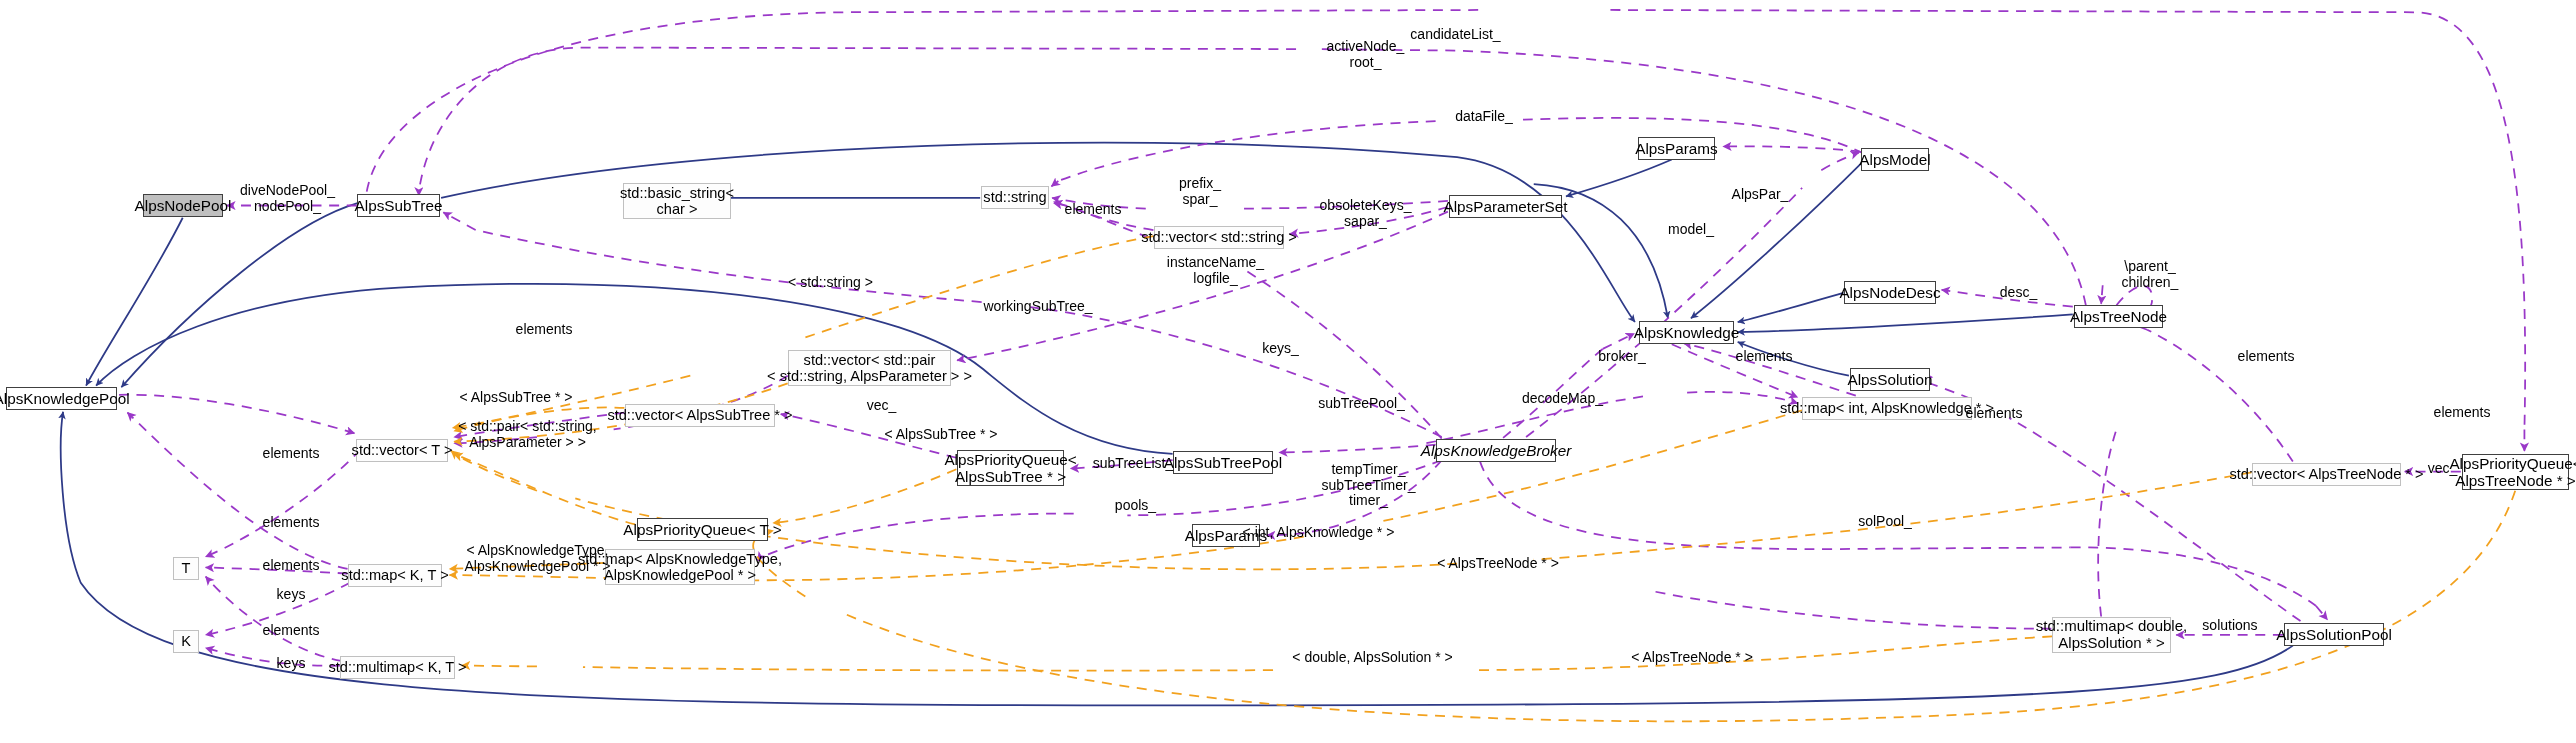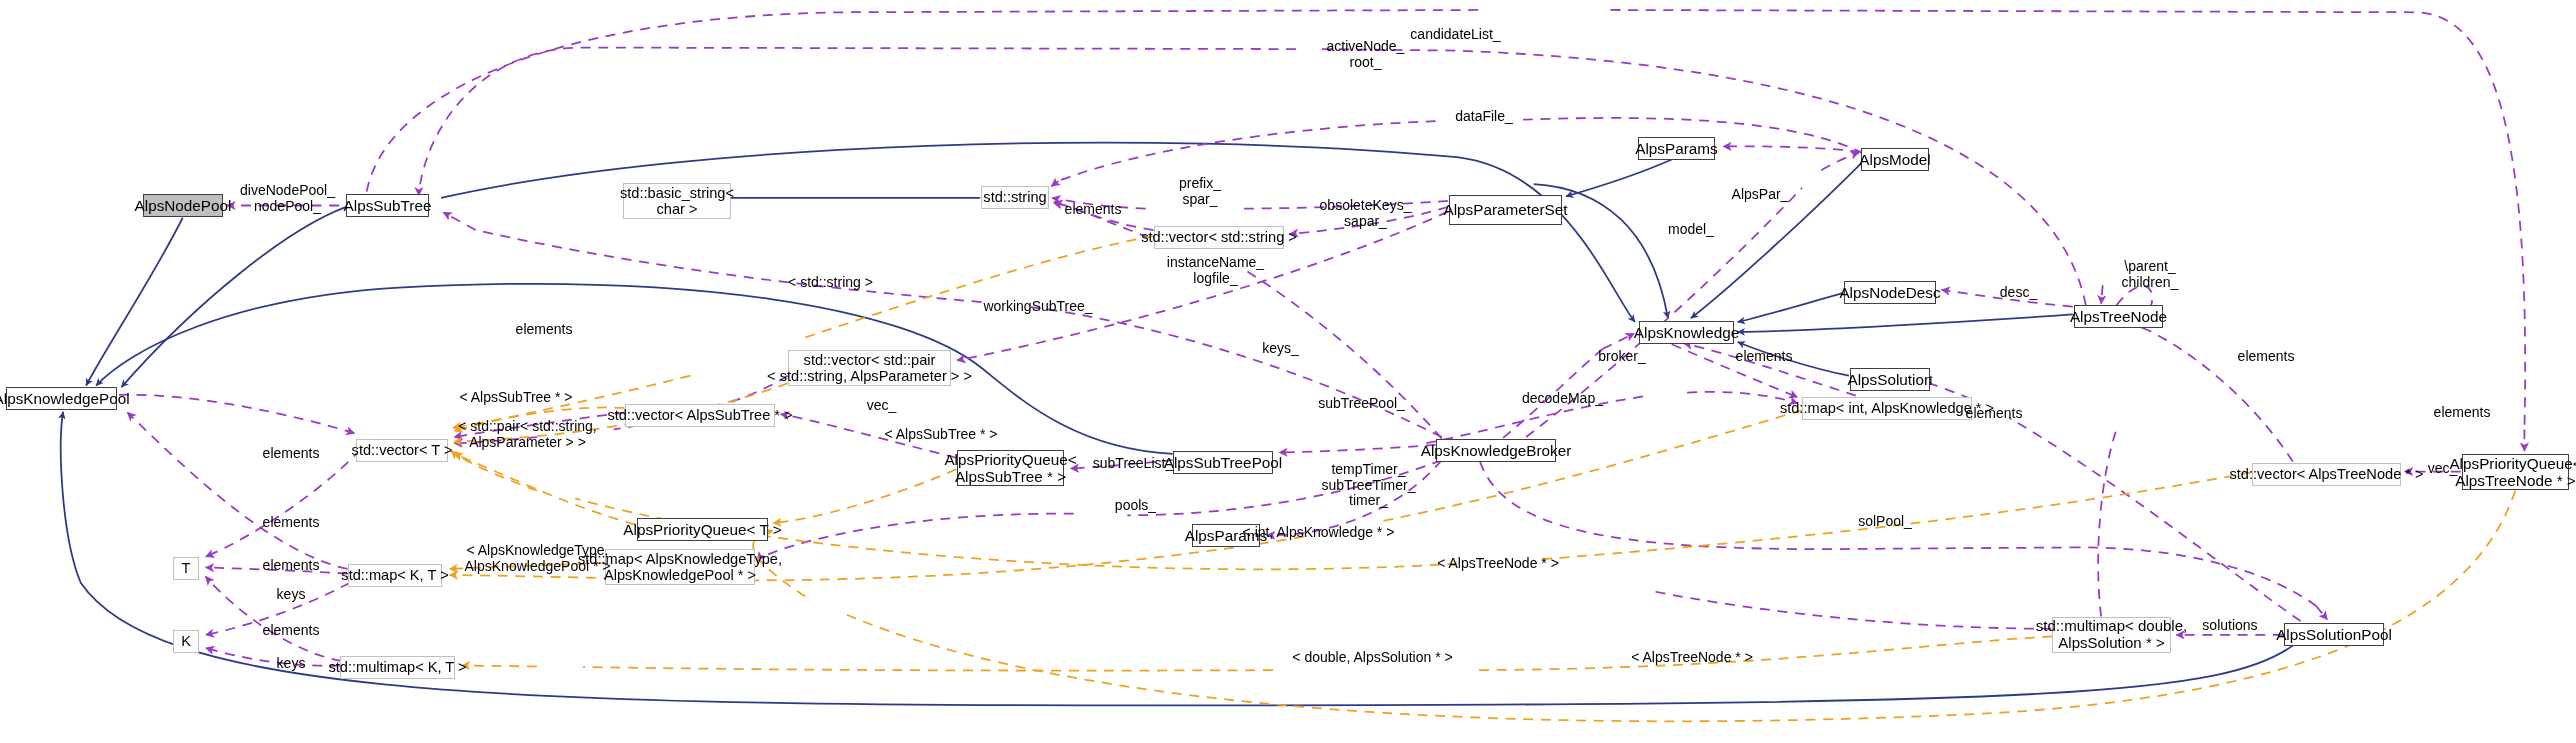--- a/index.html
+++ b/index.html
@@ -189,43 +189,43 @@
     <path class="tmpp" d="M 2350,535 C 2200,580 2000,640 1800,680"></path>
     <path class="tmpp" d="M 1700,700 C 1400,750 1100,760 900,756"></path>
     <path class="tmp" d="M 800,754 C 700,752 620,750 586,750"></path>
 
     <path class="tmpp" d="M 2676,830 C 2500,840 2300,872 1920,874"></path>
     <path class="tmpp" d="M 1660,874 C 1200,876 900,872 760,870"></path>
     <path class="tmp" d="M 700,869 C 660,869 620,868 602,868"></path>
   </svg>
 
   <div class="node cls filled" style="left:143px;top:194px;width:80px;height:23px;">AlpsNodePool</div>
-  <div class="node cls" style="left:346px;top:194px;width:83px;height:23px;text-align:center;">AlpsSubTree</div>
+  <div class="node cls" style="left:357px;top:194px;width:83px;height:23px;text-align:center;">AlpsSubTree</div>
   <div class="node cls" style="left:6.1px;top:387px;width:111px;height:23px;">AlpsKnowledgePool</div>
   <div class="node tmpl" style="left:623px;top:183px;width:108px;height:36px;">std::basic_string&lt;
 char &gt;</div>
   <div class="node tmpl" style="left:981px;top:186px;width:68px;height:23px;">std::string</div>
   <div class="node tmpl" style="left:1154px;top:226px;width:130px;height:23px;">std::vector&lt; std::string &gt;</div>
-  <div class="node cls" style="left:1449px;top:195px;width:113px;height:30px;">AlpsParameterSet</div>
+  <div class="node cls" style="left:1449px;top:195px;width:113px;height:23px;">AlpsParameterSet</div>
   <div class="node cls" style="left:1638px;top:137px;width:77px;height:23px;">AlpsParams</div>
   <div class="node cls" style="left:1861px;top:148px;width:68px;height:23px;">AlpsModel</div>
   <div class="node cls" style="left:1639px;top:321px;width:95px;height:23px;">AlpsKnowledge</div>
   <div class="node cls" style="left:1844px;top:281px;width:92px;height:23px;">AlpsNodeDesc</div>
   <div class="node cls" style="left:2074px;top:305px;width:89px;height:23px;">AlpsTreeNode</div>
   <div class="node cls" style="left:1850px;top:368px;width:80px;height:23px;">AlpsSolution</div>
   <div class="node tmpl" style="left:1802px;top:397px;width:170px;height:23px;">std::map&lt; int, AlpsKnowledge * &gt;</div>
   <div class="node tmpl" style="left:356px;top:439px;width:92px;height:23px;">std::vector&lt; T &gt;</div>
   <div class="node tmpl" style="left:625px;top:404px;width:150px;height:23px;">std::vector&lt; AlpsSubTree * &gt;</div>
   <div class="node tmpl" style="left:788px;top:350px;width:163px;height:36px;">std::vector&lt; std::pair
 &lt; std::string, AlpsParameter &gt; &gt;</div>
   <div class="node cls" style="left:957px;top:450px;width:107px;height:36px;">AlpsPriorityQueue&lt;
 AlpsSubTree * &gt;</div>
   <div class="node cls" style="left:1173px;top:451px;width:100px;height:23px;">AlpsSubTreePool</div>
   <div class="node cls" style="left:1192px;top:524px;width:68px;height:23px;">AlpsParams</div>
-  <div class="node cls" style="left:1436px;top:439px;width:120px;height:23px;">AlpsKnowledgeBroker</div>
+  <div class="node cls" style="left:1436px;top:439px;width:120px;height:23px;font-style:italic;">AlpsKnowledgeBroker</div>
   <div class="node cls" style="left:637px;top:518px;width:131px;height:23px;">AlpsPriorityQueue&lt; T &gt;</div>
   <div class="node tmpl" style="left:173px;top:557px;width:26px;height:23px;">T</div>
   <div class="node tmpl" style="left:173px;top:630px;width:26px;height:23px;">K</div>
   <div class="node tmpl" style="left:348px;top:564px;width:94px;height:23px;">std::map&lt; K, T &gt;</div>
   <div class="node tmpl" style="left:340px;top:656px;width:115px;height:23px;">std::multimap&lt; K, T &gt;</div>
   <div class="node tmpl" style="left:605px;top:549px;width:150px;height:36px;">std::map&lt; AlpsKnowledgeType,
 AlpsKnowledgePool * &gt;</div>
   <div class="node tmpl" style="left:2052px;top:617px;width:119px;height:36px;font-size:15px;">std::multimap&lt; double,
 AlpsSolution * &gt;</div>
   <div class="node cls" style="left:2284px;top:623px;width:100px;height:23px;">AlpsSolutionPool</div>

